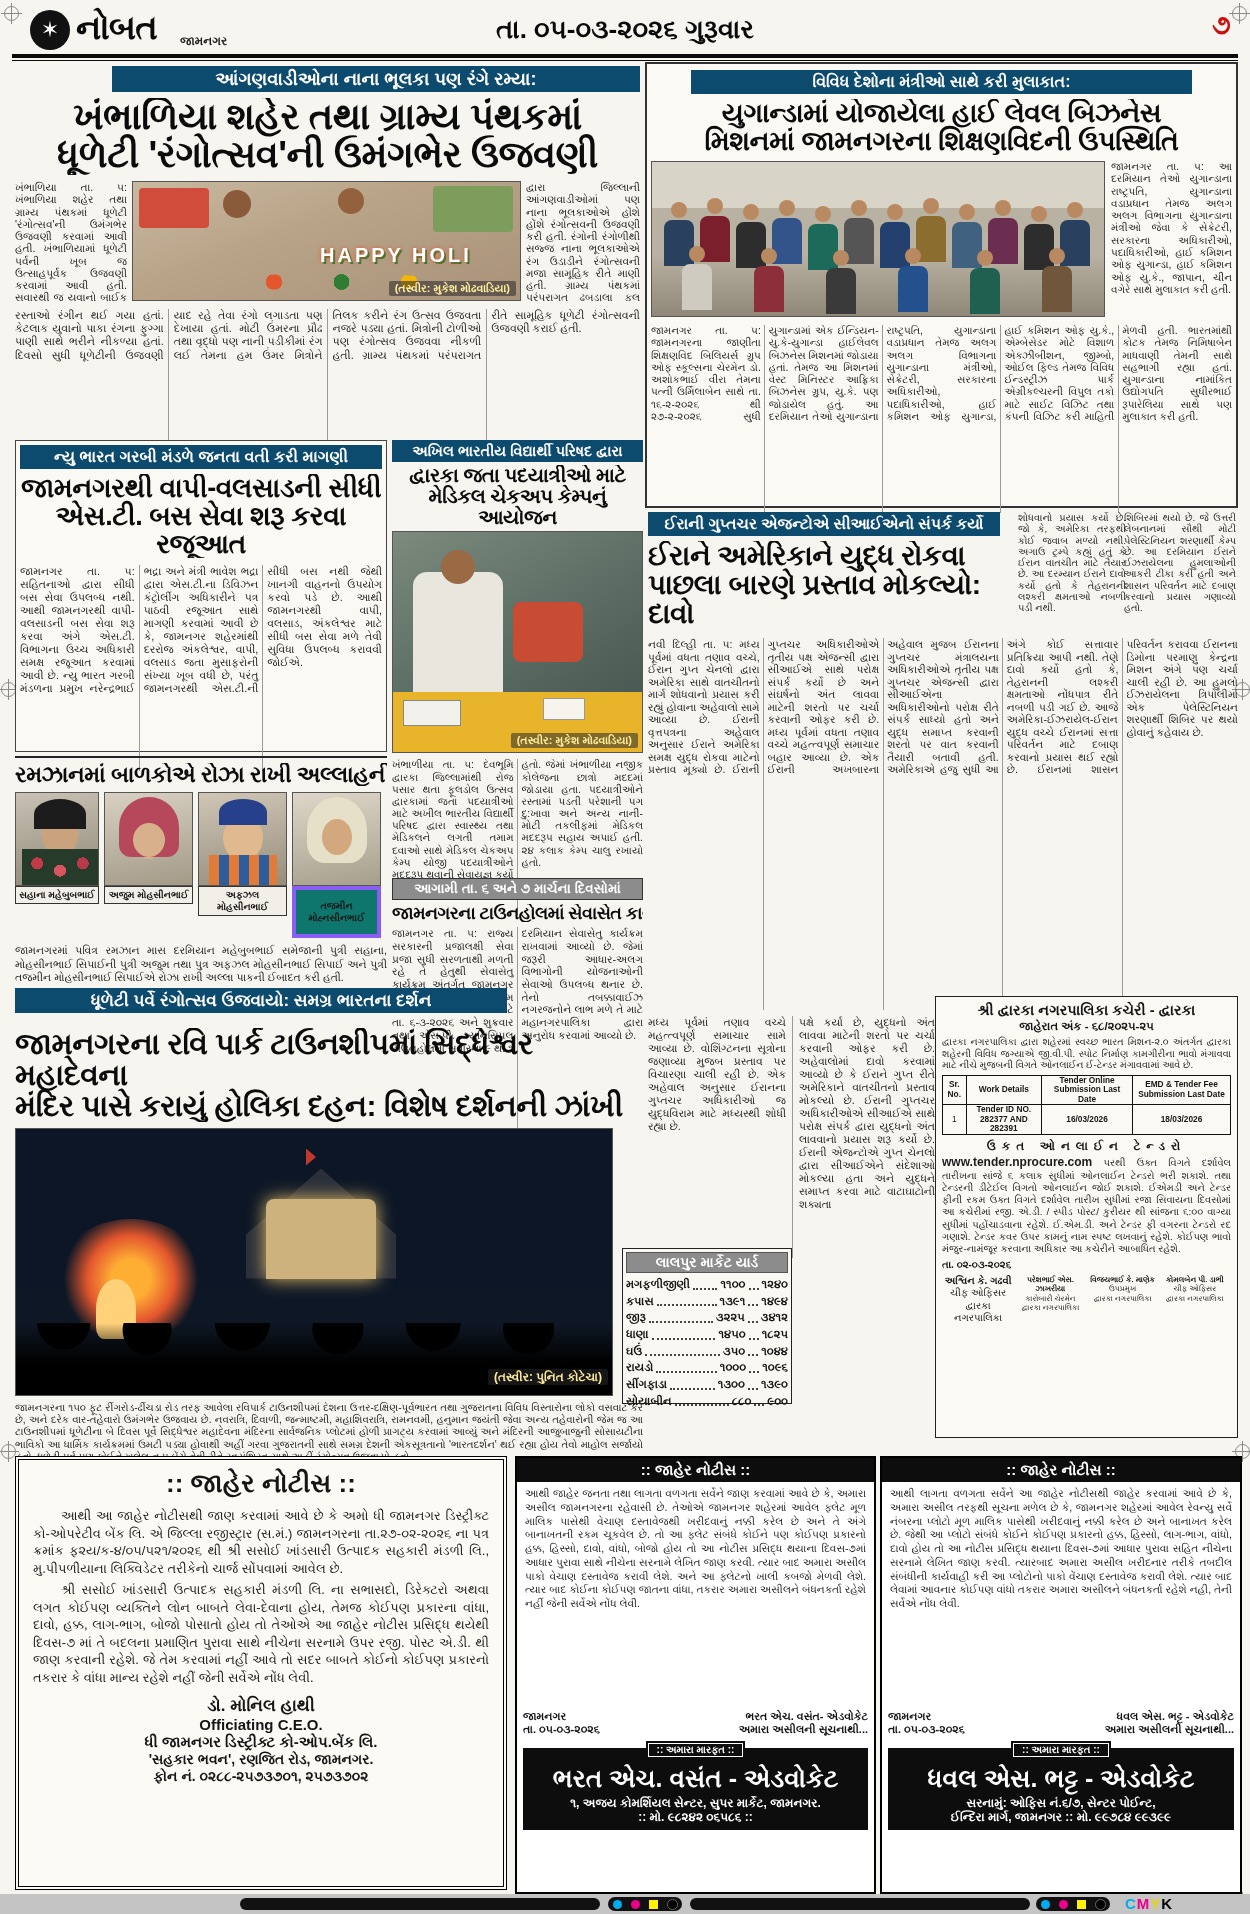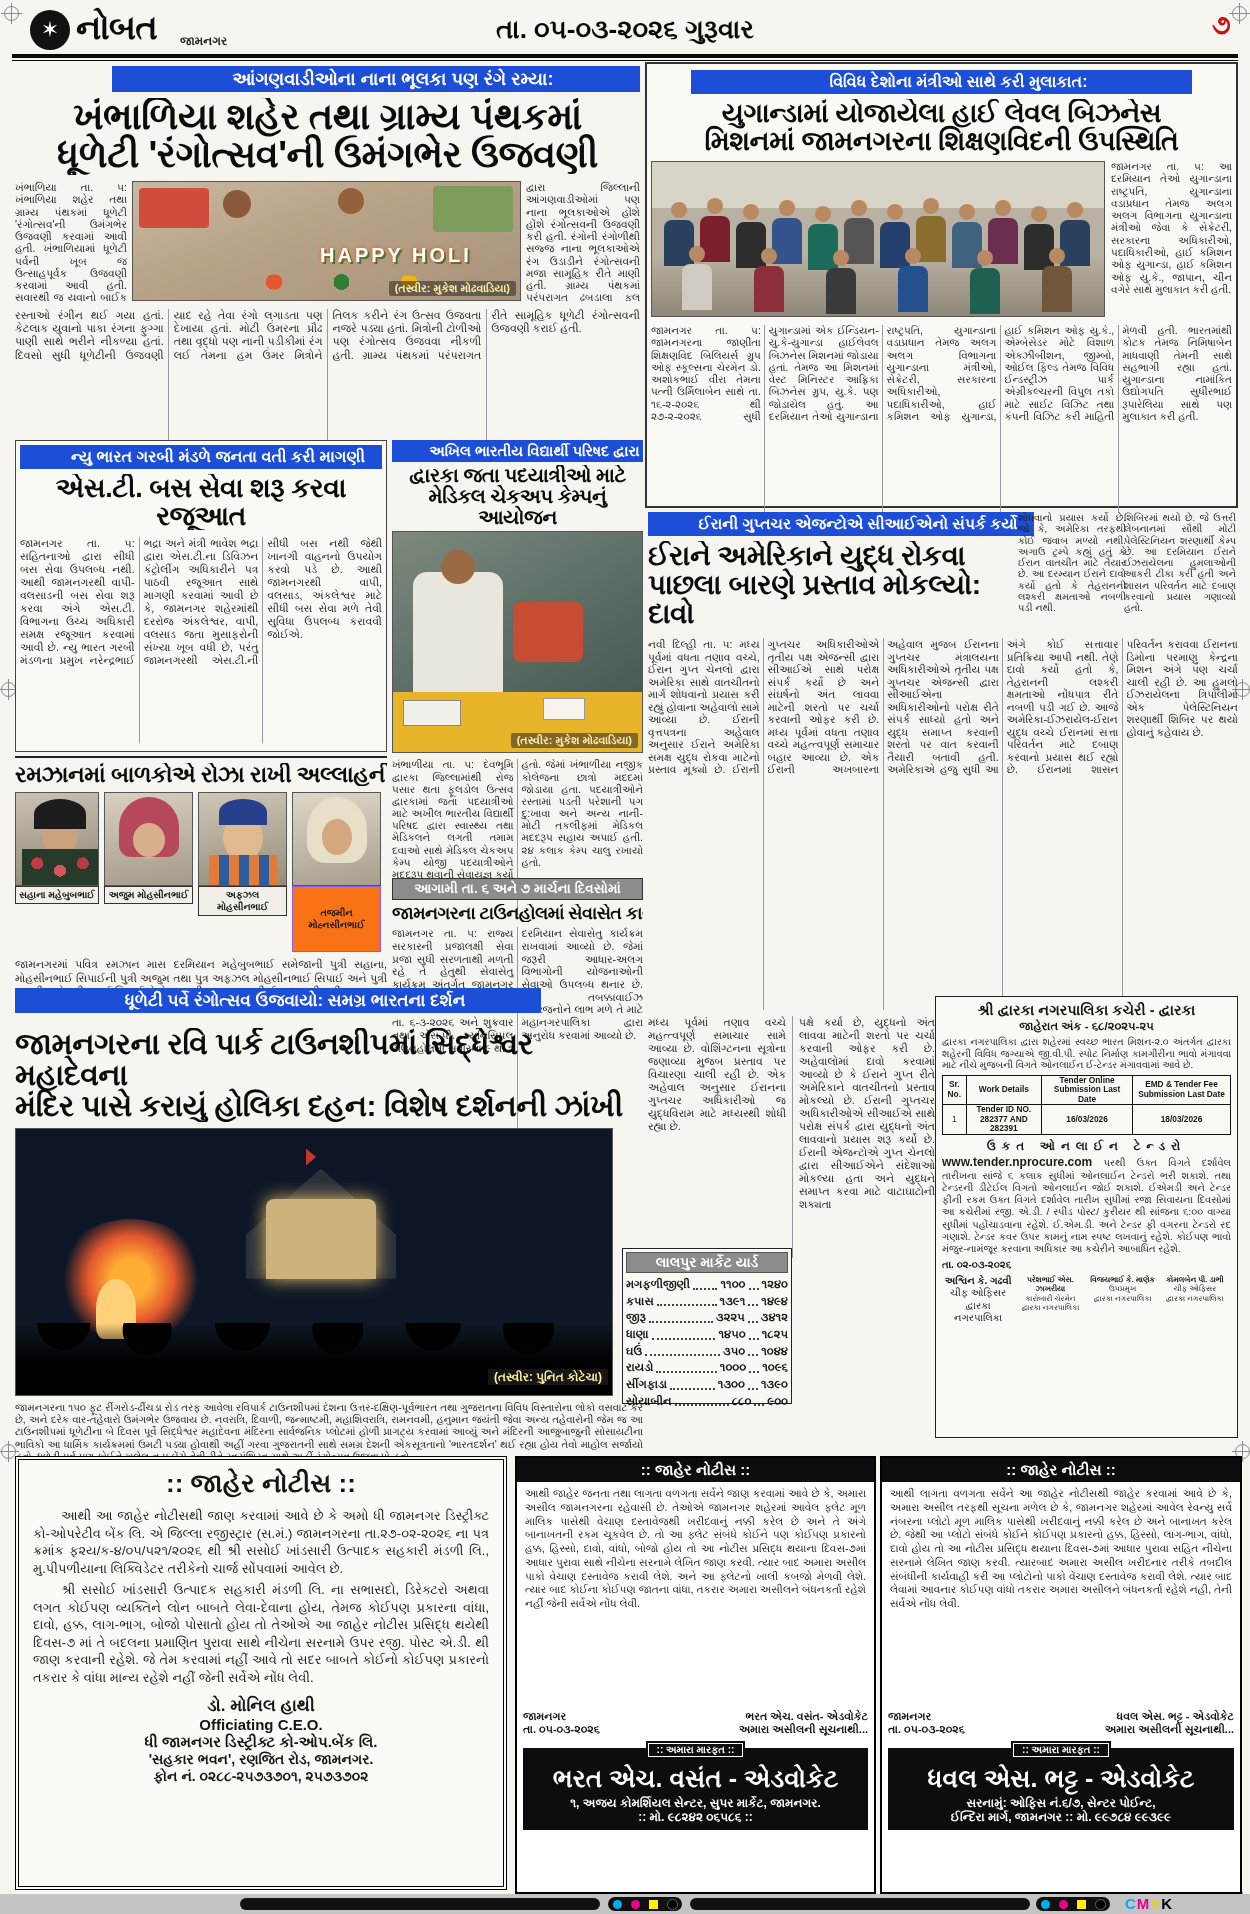--- a/index.html
+++ b/index.html
@@ -1,18 +1,18 @@
 <!DOCTYPE html>
 <html><head>
 <meta charset="utf-8">
 <style>
   html,body{margin:0;padding:0;background:#e8e6e1;}
   #page{position:relative;width:1250px;height:1914px;background:#f7f5f0;font-family:"Liberation Sans",sans-serif;color:#151515;overflow:hidden;}
   .abs{position:absolute;}
-  .kicker{background:#1d4ed8;color:#fff;font-weight:bold;text-align:center;overflow:hidden;white-space:nowrap;padding-left:34px;}
+  .kicker{background:#0c4a6e;color:#fff;font-weight:bold;text-align:center;overflow:hidden;white-space:nowrap;}
   .headline{font-weight:bold;color:#0b0b0b;text-align:center;line-height:1.04;letter-spacing:-0.5px;overflow:hidden;}
   .bodytxt{text-align:justify;color:#1c1c1c;overflow:hidden;}
   .colrule{column-rule:1px solid #9a9a9a;}
   .photo{position:relative;overflow:hidden;border:1px solid #555;}
   .photocap{position:absolute;right:4px;bottom:4px;background:rgba(40,40,40,.55);color:#ffec9e;font-weight:bold;font-size:11px;padding:1px 6px;border-radius:2px;white-space:nowrap;}
   .person{position:absolute;width:34px;height:70px;}
   .person .head{width:16px;height:16px;border-radius:50%;margin:0 auto;background:#b98a62;}
   .person .torso{width:30px;height:46px;border-radius:8px 8px 0 0;margin:2px auto 0;}
   .regmark{position:absolute;width:13px;height:13px;border:1.4px solid #8a8a8a;border-radius:50%;}
   .regmark span{position:absolute;background:#8a8a8a;}
@@ -191,20 +191,21 @@
     <div class="bodytxt colrule" style="margin-top:10px;height:372px;column-count:5;column-gap:8px;font-size:10.6px;line-height:1.18;">નવી દિલ્હી તા. ૫: મધ્ય પૂર્વમાં વધતા તણાવ વચ્ચે, ઈરાન ગુપ્ત ચેનલો દ્વારા અમેરિકા સાથે વાતચીતનો માર્ગ શોધવાનો પ્રયાસ કરી રહ્યું હોવાના અહેવાલો સામે આવ્યા છે. ઈરાની વૃત્તપત્રના અહેવાલ અનુસાર ઈરાને અમેરિકા સમક્ષ યુદ્ધ રોકવા માટેનો પ્રસ્તાવ મૂક્યો છે. ઈરાની ગુપ્તચર અધિકારીઓએ તૃતીય પક્ષ એજન્સી દ્વારા સીઆઈએ સાથે પરોક્ષ સંપર્ક કર્યો છે અને સંઘર્ષનો અંત લાવવા માટેની શરતો પર ચર્ચા કરવાની ઓફર કરી છે. મધ્ય પૂર્વમાં વધતા તણાવ વચ્ચે મહત્ત્વપૂર્ણ સમાચાર બહાર આવ્યા છે. એક ઈરાની અખબારના અહેવાલ મુજબ ઈરાનના ગુપ્તચર મંત્રાલયના અધિકારીઓએ તૃતીય પક્ષ ગુપ્તચર એજન્સી દ્વારા સીઆઈએના અધિકારીઓનો પરોક્ષ રીતે સંપર્ક સાધ્યો હતો અને યુદ્ધ સમાપ્ત કરવાની શરતો પર વાત કરવાની તૈયારી બતાવી હતી. અમેરિકાએ હજુ સુધી આ અંગે કોઈ સત્તાવાર પ્રતિક્રિયા આપી નથી. તેણે દાવો કર્યો હતો કે, તેહરાનની લશ્કરી ક્ષમતાઓ નોંધપાત્ર રીતે નબળી પડી ગઈ છે. આજે અમેરિકા-ઈઝરાયેલ-ઈરાન યુદ્ધ વચ્ચે ઈરાનમાં સત્તા પરિવર્તન માટે દબાણ કરવાનો પ્રયાસ થઈ રહ્યો છે. ઈરાનમાં શાસન પરિવર્તન કરાવવા ઈરાનના ડિમોના પરમાણુ કેન્દ્રના મિશન અંગે પણ ચર્ચા ચાલી રહી છે. આ હુમલો ઈઝરાયેલના ત્રિપોલીમાં એક પેલેસ્ટિનિયન શરણાર્થી શિબિર પર થયો હોવાનું કહેવાય છે.</div>
     <div style="display:flex;margin-top:6px;">
       <div class="bodytxt" style="width:138px;height:242px;font-size:10.8px;line-height:1.2;border-right:1px solid #9a9a9a;padding-right:6px;">મધ્ય પૂર્વમાં તણાવ વચ્ચે મહત્ત્વપૂર્ણ સમાચાર સામે આવ્યા છે. વોશિંગ્ટનના સૂત્રોના જણાવ્યા મુજબ પ્રસ્તાવ પર વિચારણા ચાલી રહી છે. એક અહેવાલ અનુસાર ઈરાનના ગુપ્તચર અધિકારીઓ જ યુદ્ધવિરામ માટે મધ્યસ્થી શોધી રહ્યા છે.</div>
       <div class="bodytxt" style="width:136px;height:430px;font-size:10.8px;line-height:1.2;padding-left:6px;">પક્ષે કર્યા છે, યુદ્ધનો અંત લાવવા માટેની શરતો પર ચર્ચા કરવાની ઓફર કરી છે. અહેવાલોમાં દાવો કરવામાં આવ્યો છે કે ઈરાને ગુપ્ત રીતે અમેરિકાને વાતચીતનો પ્રસ્તાવ મોકલ્યો છે. ઈરાની ગુપ્તચર અધિકારીઓએ સીઆઈએ સાથે પરોક્ષ સંપર્ક દ્વારા યુદ્ધનો અંત લાવવાનો પ્રયાસ શરૂ કર્યો છે. ઈરાની એજન્ટોએ ગુપ્ત ચેનલો દ્વારા સીઆઈએને સંદેશાઓ મોકલ્યા હતા અને યુદ્ધને સમાપ્ત કરવા માટે વાટાઘાટોની શક્યતા</div>
     </div>
   </div>
 
   <div class="abs" style="left:15px;top:440px;width:372px;height:312px;border:1.5px solid #444;padding:4px;box-sizing:border-box;background:#fbf9f4;">
     <div class="kicker" style="height:24px;line-height:24px;font-size:16px;">ન્યુ ભારત ગરબી મંડળે જનતા વતી કરી માગણી</div>
     <div class="headline" style="font-size:27px;margin-top:5px;">
+      <div>જામનગરથી વાપી-વલસાડની સીધી</div>
       <div>એસ.ટી. બસ સેવા શરૂ કરવા રજૂઆત</div>
     </div>
     <div class="bodytxt colrule" style="margin-top:7px;height:206px;column-count:3;column-gap:9px;font-size:10.8px;line-height:1.2;">જામનગર તા. ૫: સહિતનાઓ દ્વારા સીધી બસ સેવા ઉપલબ્ધ નથી. આથી જામનગરથી વાપી-વલસાડની બસ સેવા શરૂ કરવા અંગે એસ.ટી. વિભાગના ઉચ્ચ અધિકારી સમક્ષ રજૂઆત કરવામાં આવી છે. ન્યુ ભારત ગરબી મંડળના પ્રમુખ નરેન્દ્રભાઈ ભદ્રા અને મંત્રી ભાવેશ ભદ્રા દ્વારા એસ.ટી.ના ડિવિઝન કંટ્રોલીંગ અધિકારીને પત્ર પાઠવી રજૂઆત સાથે માગણી કરવામાં આવી છે કે, જામનગર શહેરમાંથી દરરોજ અંકલેશ્વર, વાપી, વલસાડ જતા મુસાફરોની સંખ્યા ખૂબ વધી છે, પરંતુ જામનગરથી એસ.ટી.ની સીધી બસ નથી જેથી ખાનગી વાહનનો ઉપયોગ કરવો પડે છે. આથી જામનગરથી વાપી, વલસાડ, અંકલેશ્વર માટે સીધી બસ સેવા મળે તેવી સુવિધા ઉપલબ્ધ કરાવવી જોઈએ.</div>
   </div>
 
   <div class="abs" style="left:392px;top:440px;width:251px;height:432px;">
     <div class="kicker" style="height:22px;line-height:22px;font-size:14.5px;">અખિલ ભારતીય વિદ્યાર્થી પરિષદ દ્વારા</div>
     <div class="headline" style="font-size:20px;margin-top:3px;">
       <div>દ્વારકા જતા પદયાત્રીઓ માટે</div>
       <div>મેડિકલ ચેકઅપ કેમ્પનું આયોજન</div>
@@ -247,21 +248,21 @@
             <div class="abs" style="left:10px;top:62px;width:68px;height:30px;background:repeating-linear-gradient(90deg,#e07b39 0 10px,#2e5d9e 10px 20px);"></div>
           </div>
         <div style="border:1px solid #333;text-align:center;font-weight:bold;font-size:9.6px;padding:2px 0;background:#f2efe8;">અફઝલ મોહસીનભાઈ</div>
       </div>
       <div style="width:89px;">
         <div class="photo" style="height:92px;background:linear-gradient(170deg,#ded7c9,#a79f8d);">
             <div class="abs" style="left:26px;top:20px;width:36px;height:46px;border-radius:50%;background:#d3a87f;"></div>
             <div class="abs" style="left:14px;top:4px;width:60px;height:66px;border-radius:50% 50% 30% 30%;background:#e7e0c8;z-index:0;"></div>
             <div class="abs" style="left:29px;top:26px;width:30px;height:36px;border-radius:50%;background:#d3a87f;"></div>
           </div>
-        <div style="border:1px solid #8b5cf6;text-align:center;font-weight:bold;font-size:9.6px;padding:20px 0;background:#f97316;">તજમીન મોહ્નસીનભાઈ</div>
+        <div style="border:4px solid #8b5cf6;text-align:center;font-weight:bold;font-size:9.6px;padding:10px 0;background:#0f766e;">તજમીન મોહ્નસીનભાઈ</div>
       </div>
     </div>
     <div class="bodytxt" style="margin-top:6px;font-size:10.8px;line-height:1.25;border-bottom:2px solid #222;padding-bottom:4px;">જામનગરમાં પવિત્ર રમઝાન માસ દરમિયાન મહેબુબભાઈ સમેજાની પુત્રી સહાના, મોહસીનભાઈ સિપાઈની પુત્રી અજુમ તથા પુત્ર અફઝલ મોહસીનભાઈ સિપાઈ અને પુત્રી તજમીન મોહસીનભાઈ સિપાઈએ રોઝા રાખી અલ્લા પાકની ઈબાદત કરી હતી.</div>
   </div>
 
   <div class="abs" style="left:392px;top:878px;width:251px;height:366px;">
     <div style="border:1.5px solid #333;background:#8c8c8c;color:#fff;font-weight:bold;text-align:center;font-size:13.5px;padding:2px 0;white-space:nowrap;overflow:hidden;">આગામી તા. ૬ અને ૭ માર્ચના દિવસોમાં</div>
     <div class="headline" style="font-size:17.5px;margin-top:4px;white-space:nowrap;">જામનગરના ટાઉનહોલમાં સેવાસેત કાર્યક્રમ</div>
     <div class="bodytxt colrule" style="margin-top:5px;height:306px;column-count:2;column-gap:8px;font-size:10.6px;line-height:1.2;">જામનગર તા. ૫: રાજ્ય સરકારની પ્રજાલક્ષી સેવા પ્રજા સુધી સરળતાથી મળતી રહે તે હેતુથી સેવાસેતુ કાર્યક્રમ અંતર્ગત જામનગર મહાનગરપાલિકા દ્વારા પ્રથમ તબક્કામાં વોર્ડ નં. ૧ થી ૮ માટે તા. ૬-૩-૨૦૨૬ અને શુક્રવાર તથા એસ.પી. મ્યુનિસિપલ ટાઉનહોલમાં સવારના ૯ થી ૧ દરમિયાન સેવાસેતુ કાર્યક્રમ રાખવામાં આવ્યો છે. જેમાં જરૂરી આધાર-અલગ વિભાગોની યોજનાઓની સેવાઓ ઉપલબ્ધ થનાર છે. તેનો તબક્કાવાઈઝ નગરજનોને લાભ મળે તે માટે મહાનગરપાલિકા દ્વારા અનુરોધ કરવામાં આવ્યો છે.</div>
   </div>

